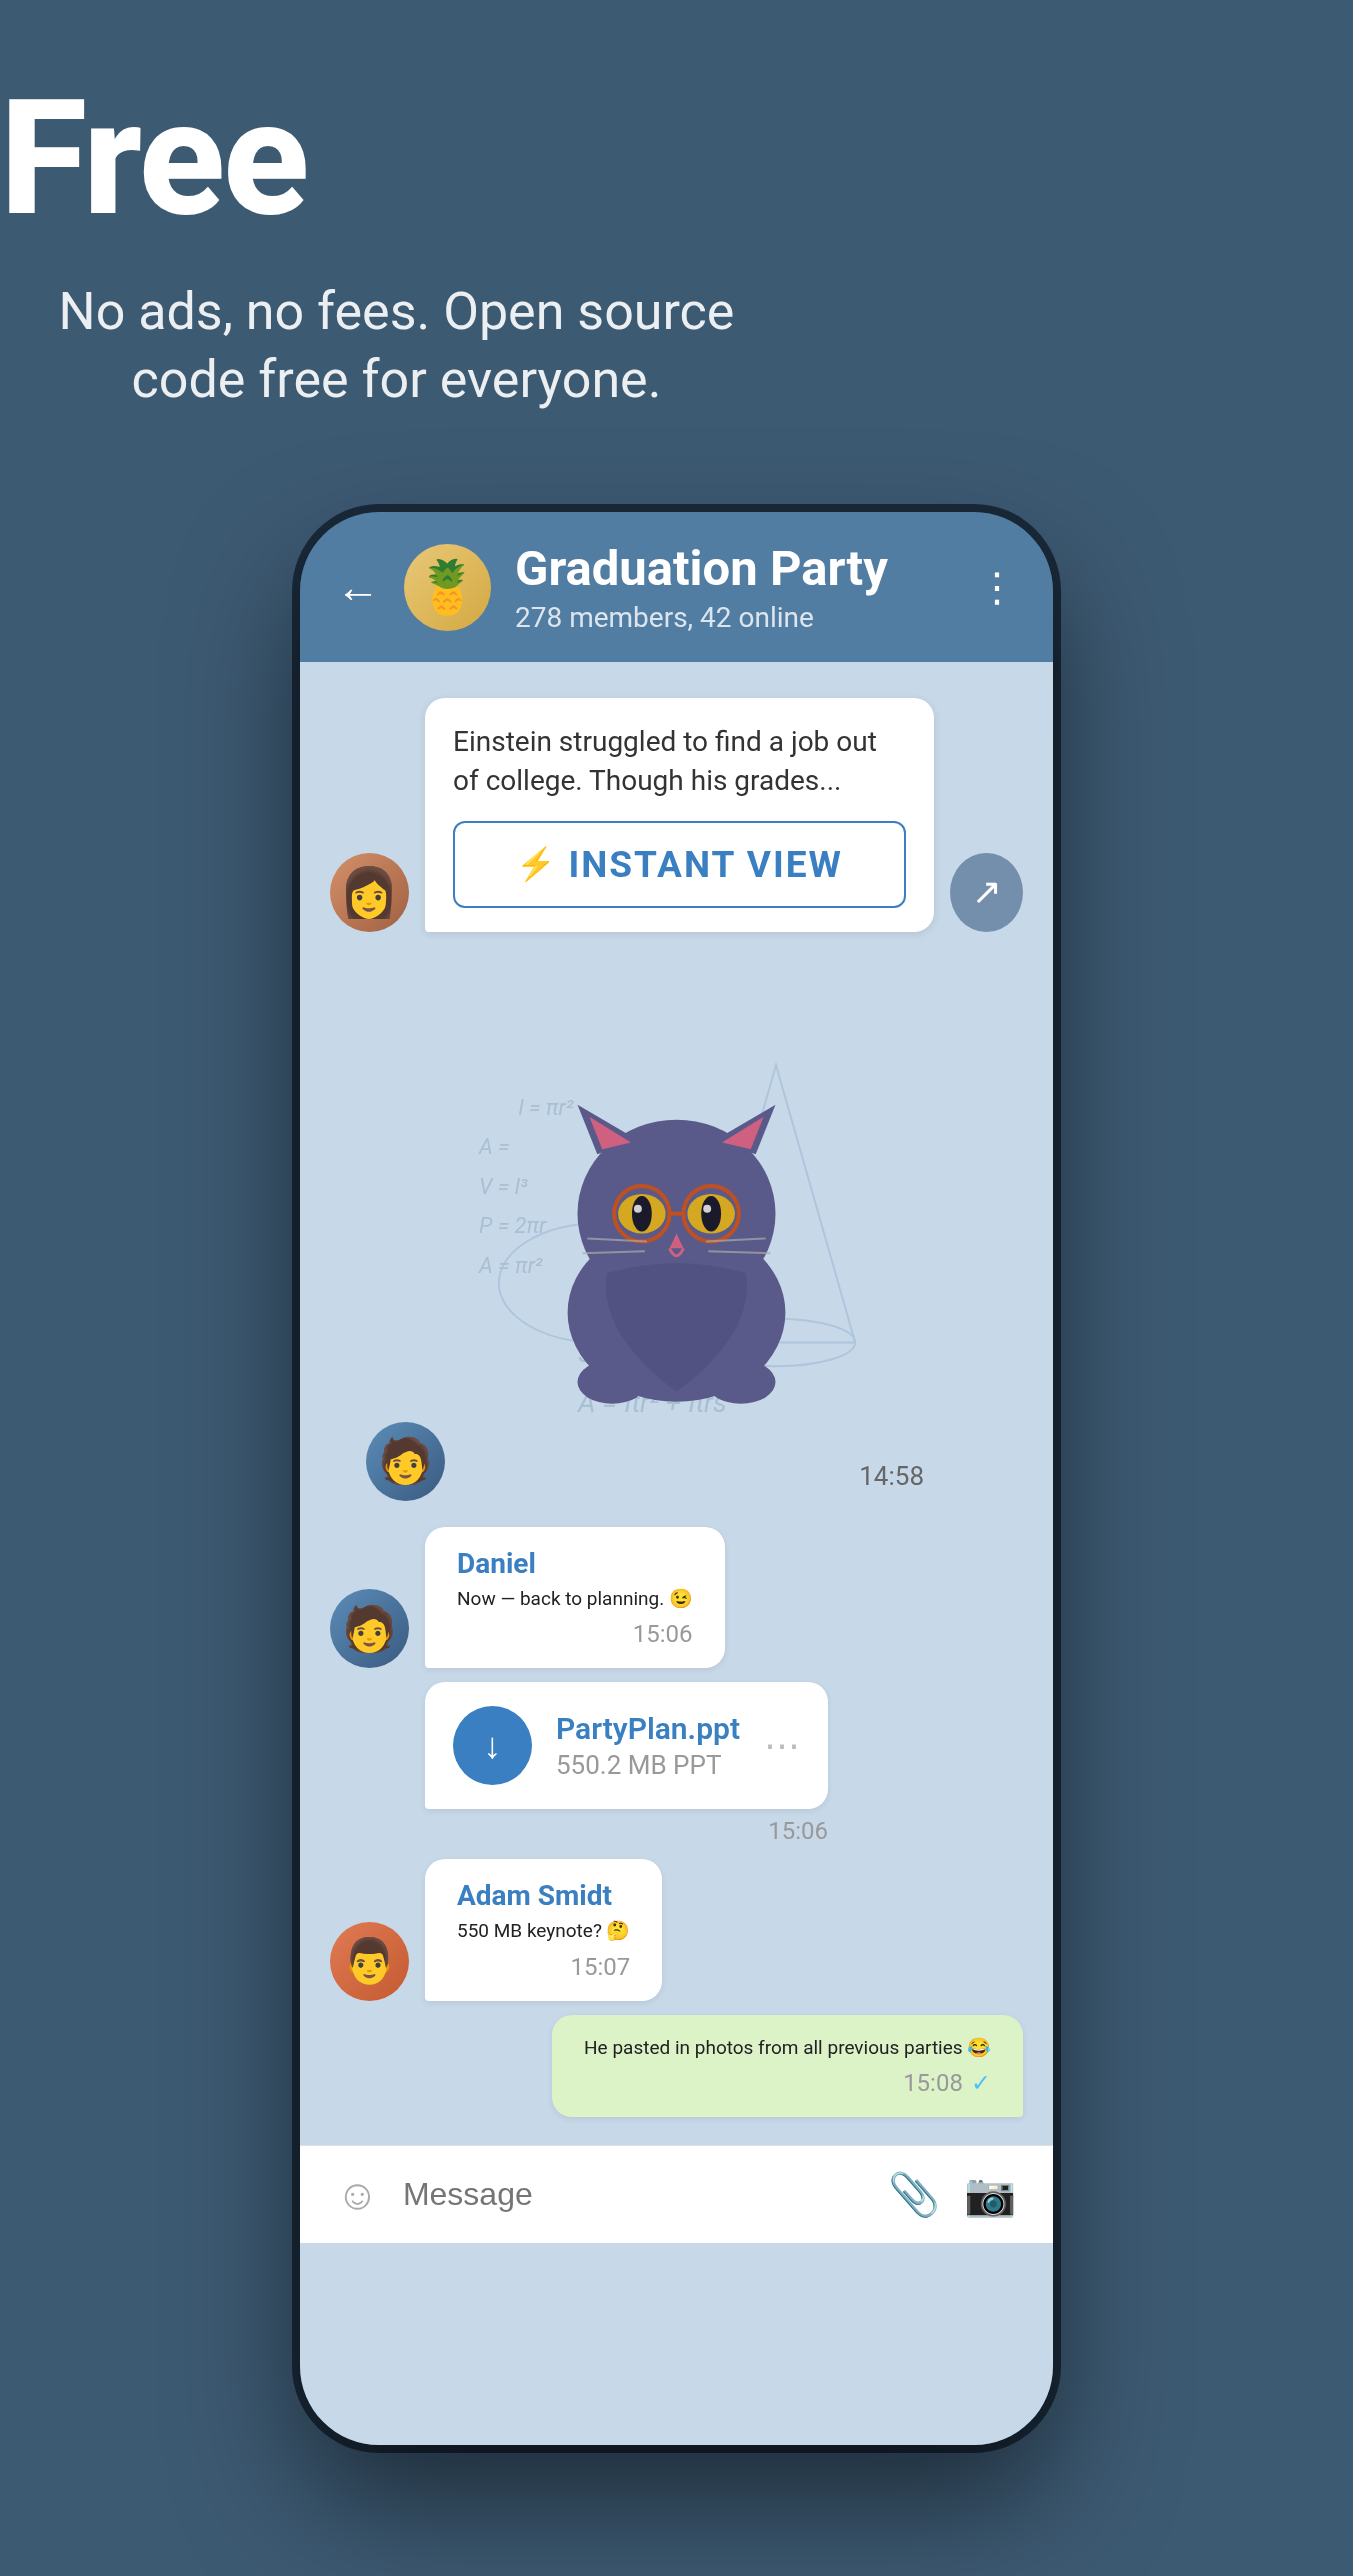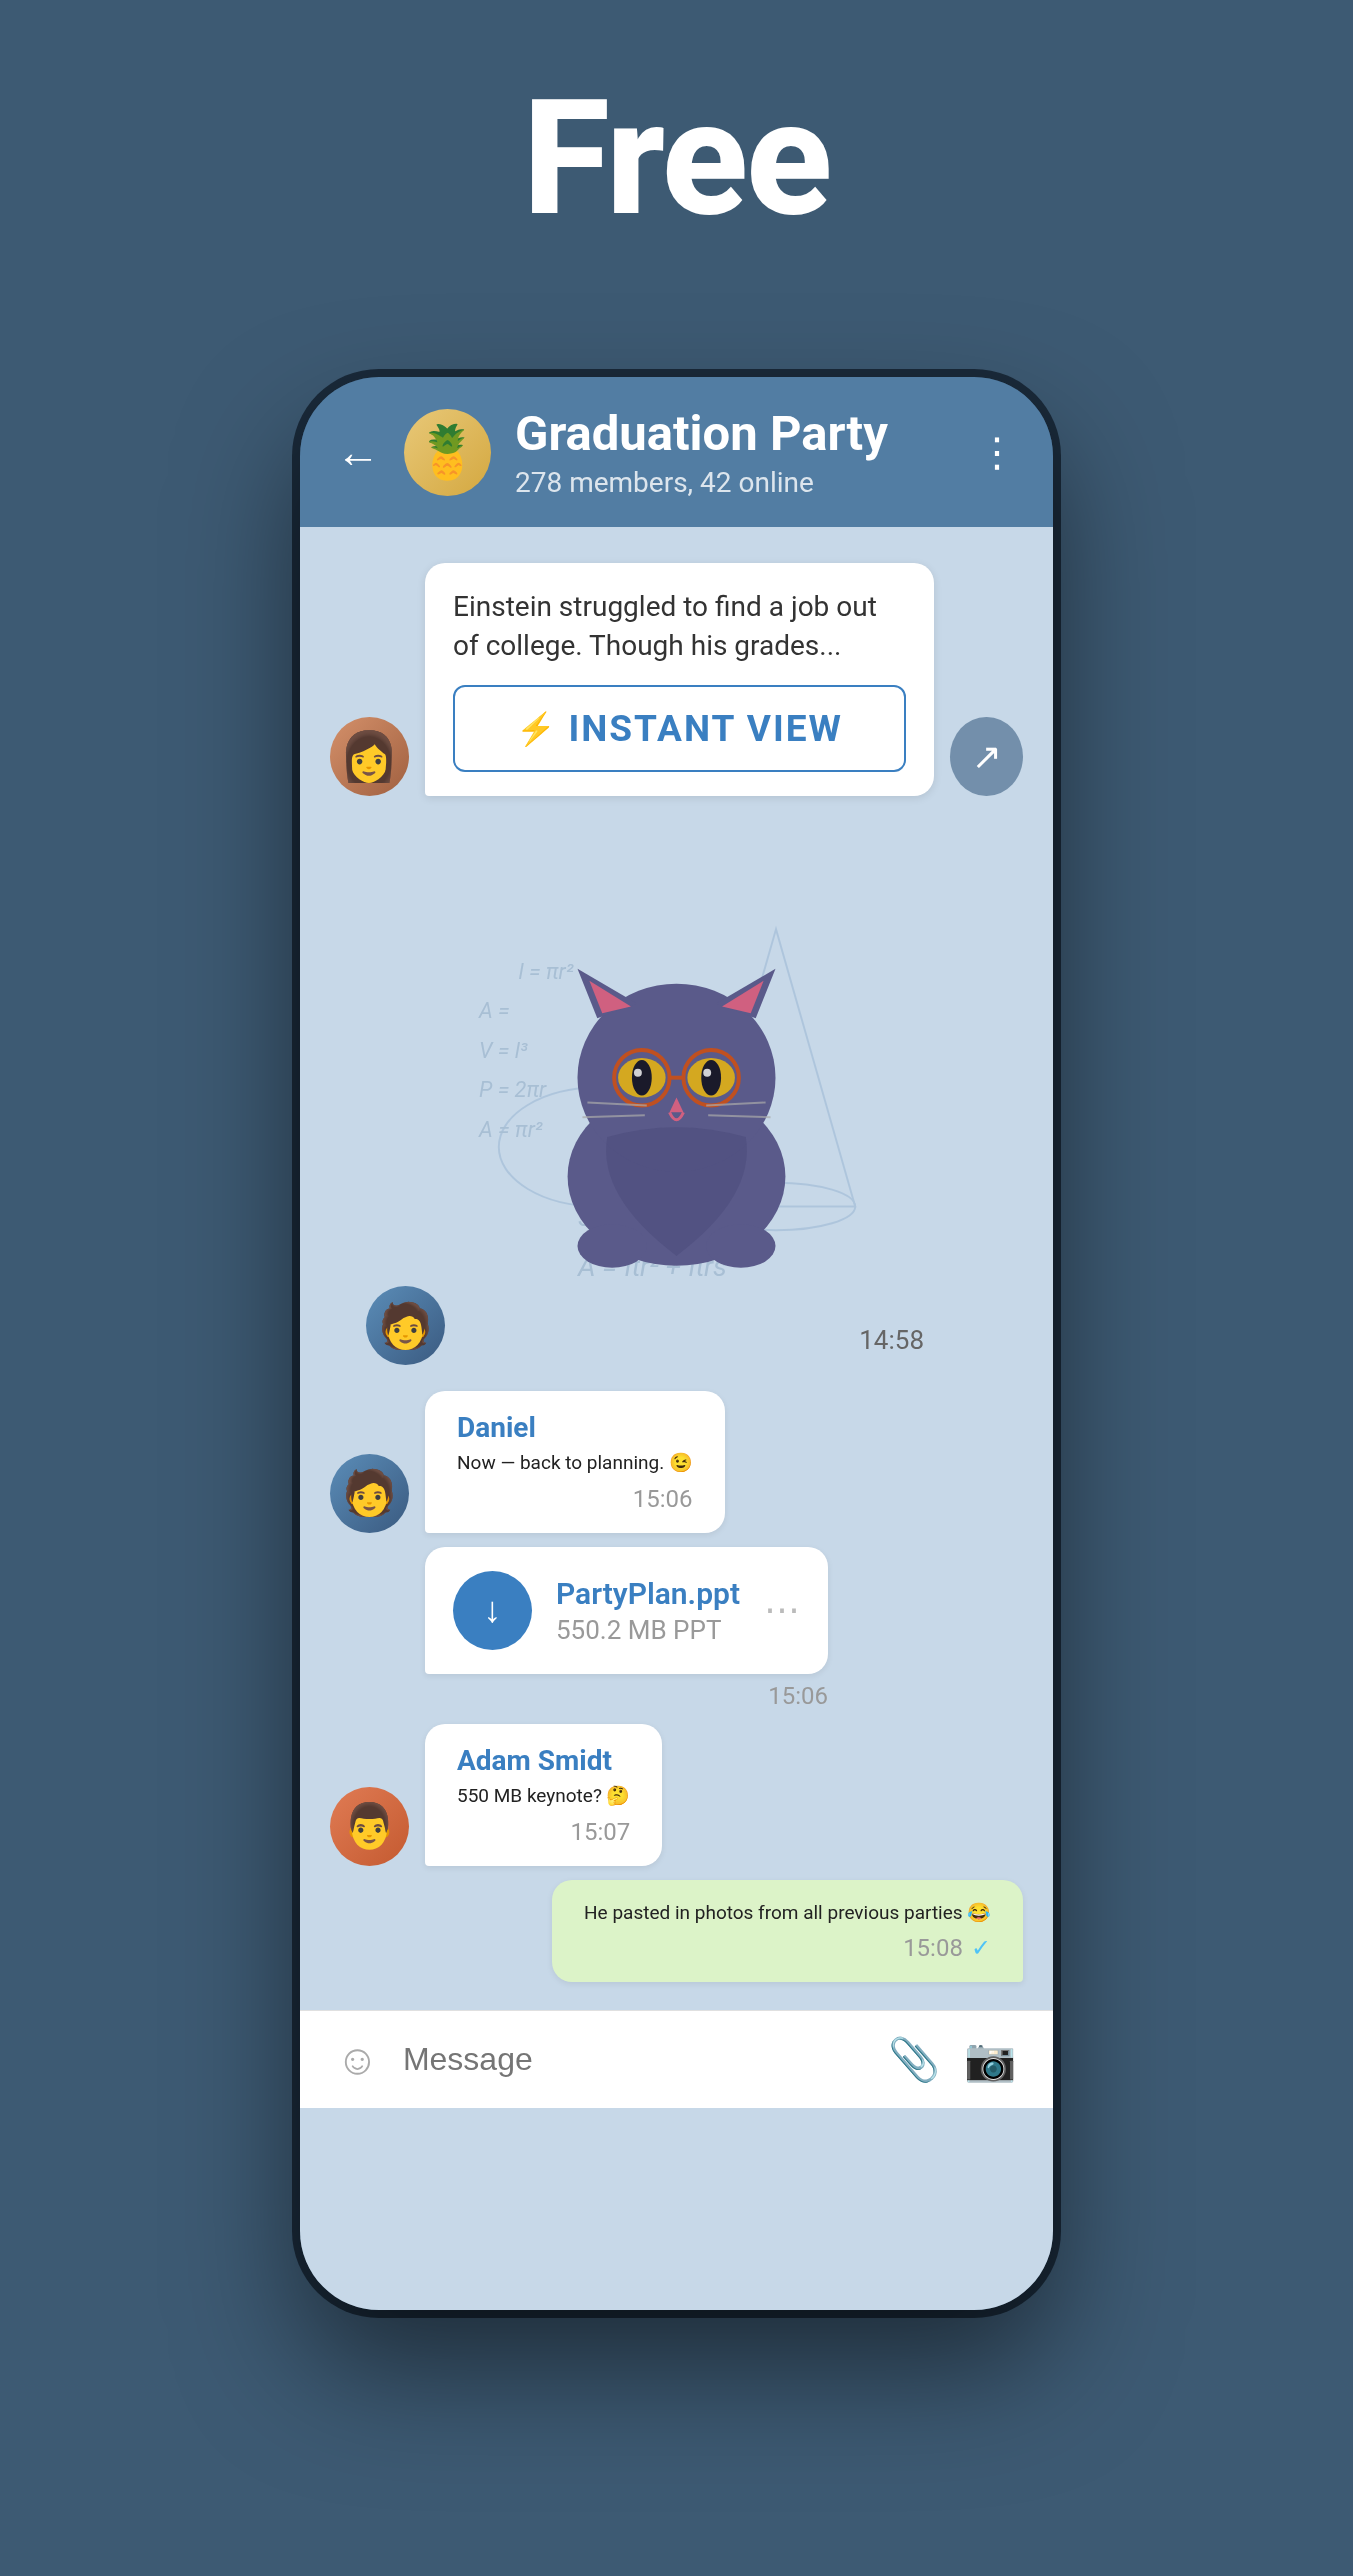--- a/index.html
+++ b/index.html
@@ -12,21 +12,20 @@
       display: flex;
       flex-direction: column;
       align-items: center;
     }
 
     
     .hero-section {
       width: 100%;
       display: flex;
       flex-direction: column;
-      align-items: center;
       padding-top: 79px;
       padding-bottom: 59px;
     }
 
     .hero-title {
       font-size: 159px;
       font-weight: 800;
       color: #ffffff;
       letter-spacing: -2px;
       line-height: 1;
@@ -420,20 +419,21 @@
       align-items: center;
       justify-content: center;
       font-size: 52px;
     }
   </style>
 </head>
 <body>
 
 <div class="hero-section">
   <h1 class="hero-title">Free</h1>
+  <p class="hero-subtitle">No ads, no fees. Open source code free for everyone.</p>
 </div>
 
 <div class="phone-wrapper">
   <div class="phone-frame">
 
     <div class="chat-header">
       <div class="back-btn">←</div>
       <div class="group-icon">🍍</div>
       <div class="group-info">
         <div class="group-name">Graduation Party</div>

